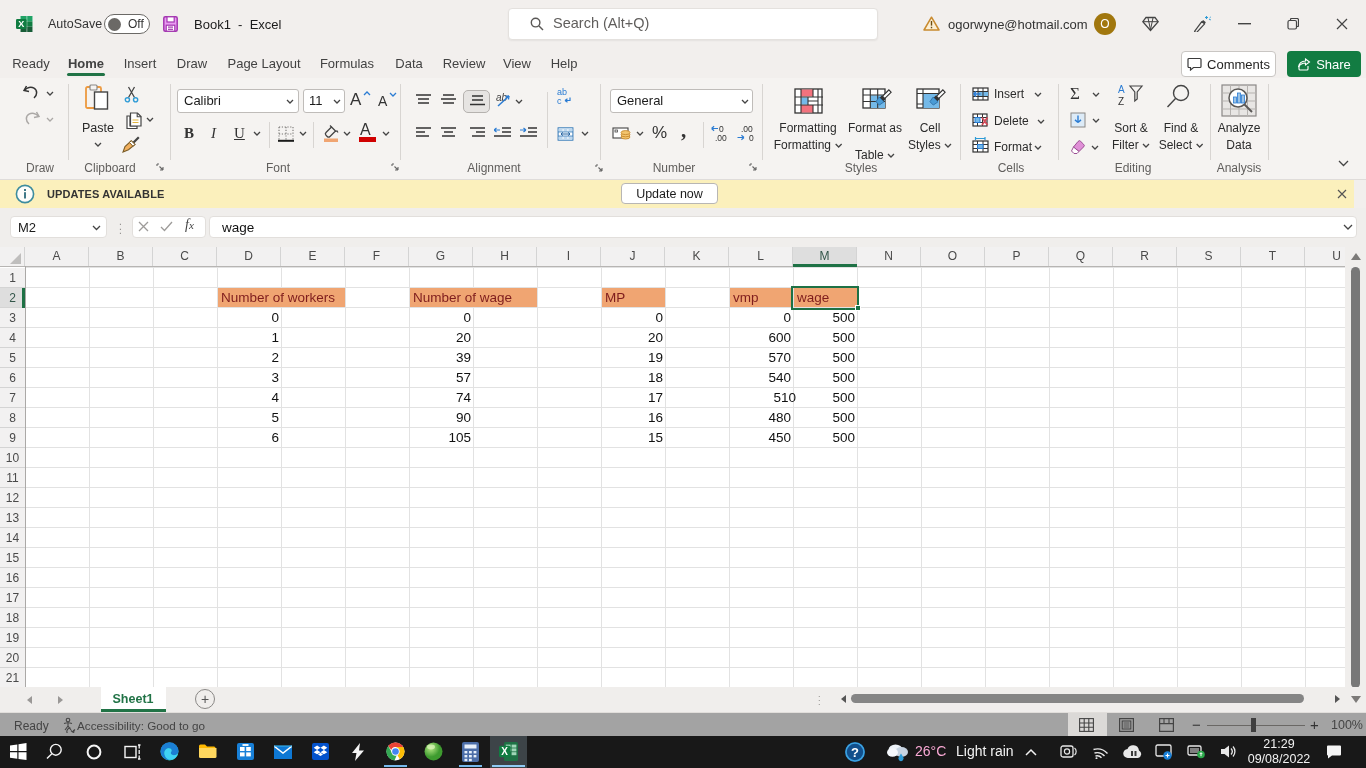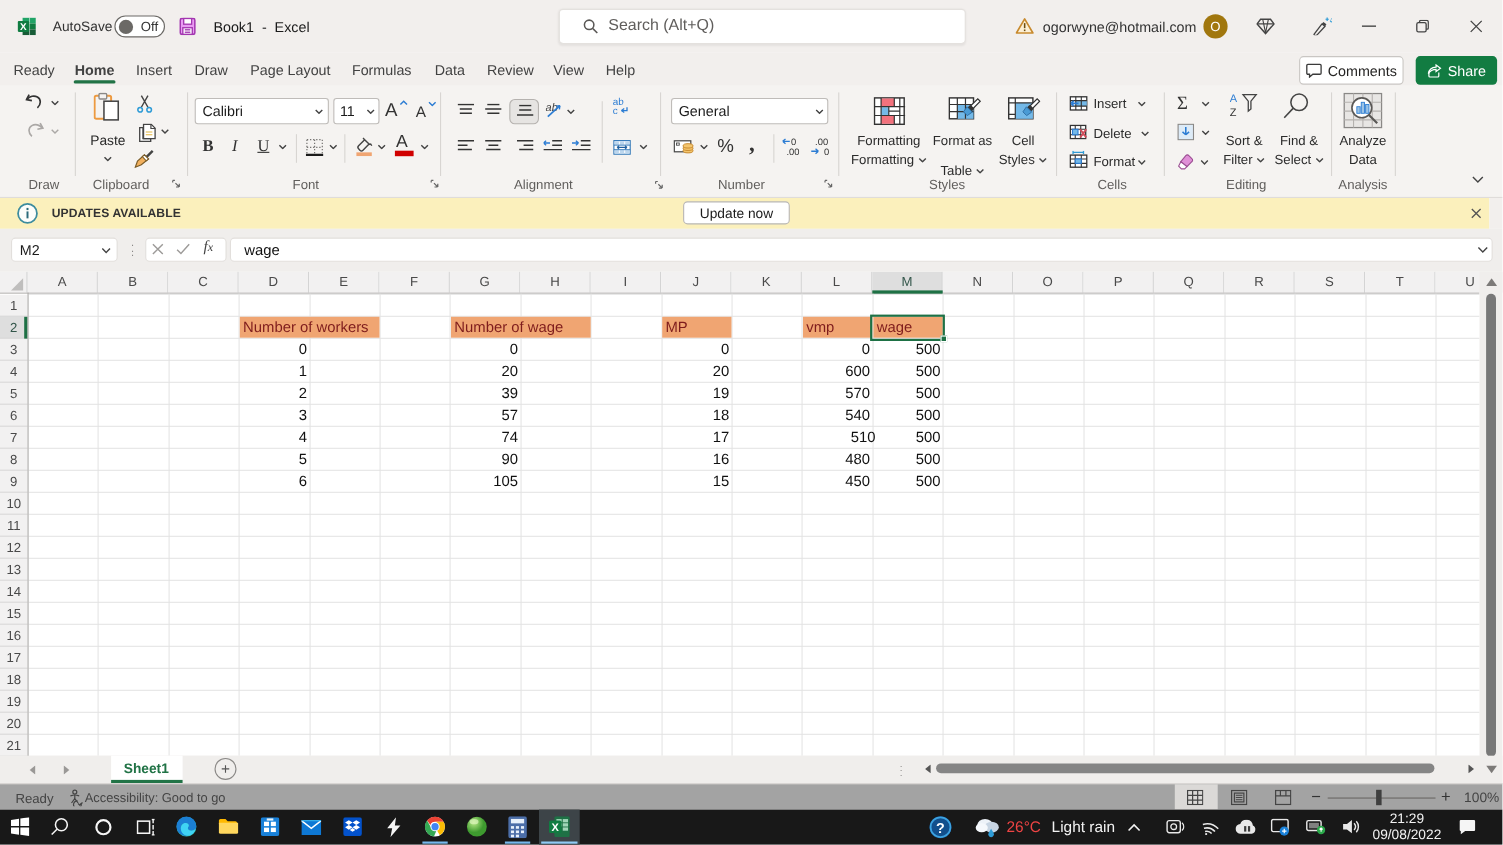--- a/index.html
+++ b/index.html
@@ -762,21 +762,21 @@
   <circle cx="11" cy="11" r="10" fill="#124f8c"></circle>
       <circle cx="11" cy="11" r="9" fill="none" stroke="#3ca2e0" stroke-width="1.6"></circle>
   <text x="11" y="16" font-size="13" font-weight="bold" fill="#fff" text-anchor="middle" font-family="Liberation Sans">?</text>
  </svg>
  <svg class="abs" style="left:886px;top:6px" width="24" height="20" viewBox="0 0 24 20">
   <ellipse cx="9.5" cy="8" rx="7" ry="5.5" fill="#EDF2F8"></ellipse>
   <ellipse cx="15.5" cy="10" rx="6.5" ry="5" fill="#C7D4E2"></ellipse>
   <ellipse cx="6.5" cy="10.5" rx="5.5" ry="4.2" fill="#F5F8FC"></ellipse>
   <path d="M11.5 8 l2.2 3.6 a2.6 2.6 0 1 1 -4.4 0 z" fill="#2E9BD6" transform="translate(3.5,3.5)"></path>
  </svg>
- <div class="abs" style="left:915px;top:7px;font-size:14px;color:#ef4444">26°C</div>
+ <div class="abs" style="left:915px;top:7px;font-size:14px;color:#f9a8d4">26°C</div>
  <div class="abs" style="left:956px;top:7px;font-size:14px;color:#F2F2F2">Light rain</div>
  <svg class="abs" style="left:1025px;top:12px" width="12" height="8" viewBox="0 0 12 8">
       <path d="M1 7 L6 2 L11 7" stroke="#F2F2F2" stroke-width="1.5" fill="none"></path>
     </svg>
 
  <svg class="abs" style="left:1060px;top:8px" width="17" height="15" viewBox="0 0 17 15">
   <rect x="1" y="2" width="12" height="11" rx="2" fill="none" stroke="#E8E8E8" stroke-width="1.3"></rect>
   <circle cx="7" cy="7.5" r="2.6" fill="none" stroke="#E8E8E8" stroke-width="1.2"></circle>
   <path d="M14.5 4 a4.5 4.5 0 0 1 0 7" stroke="#E8E8E8" stroke-width="1.2" fill="none"></path>
  </svg>

